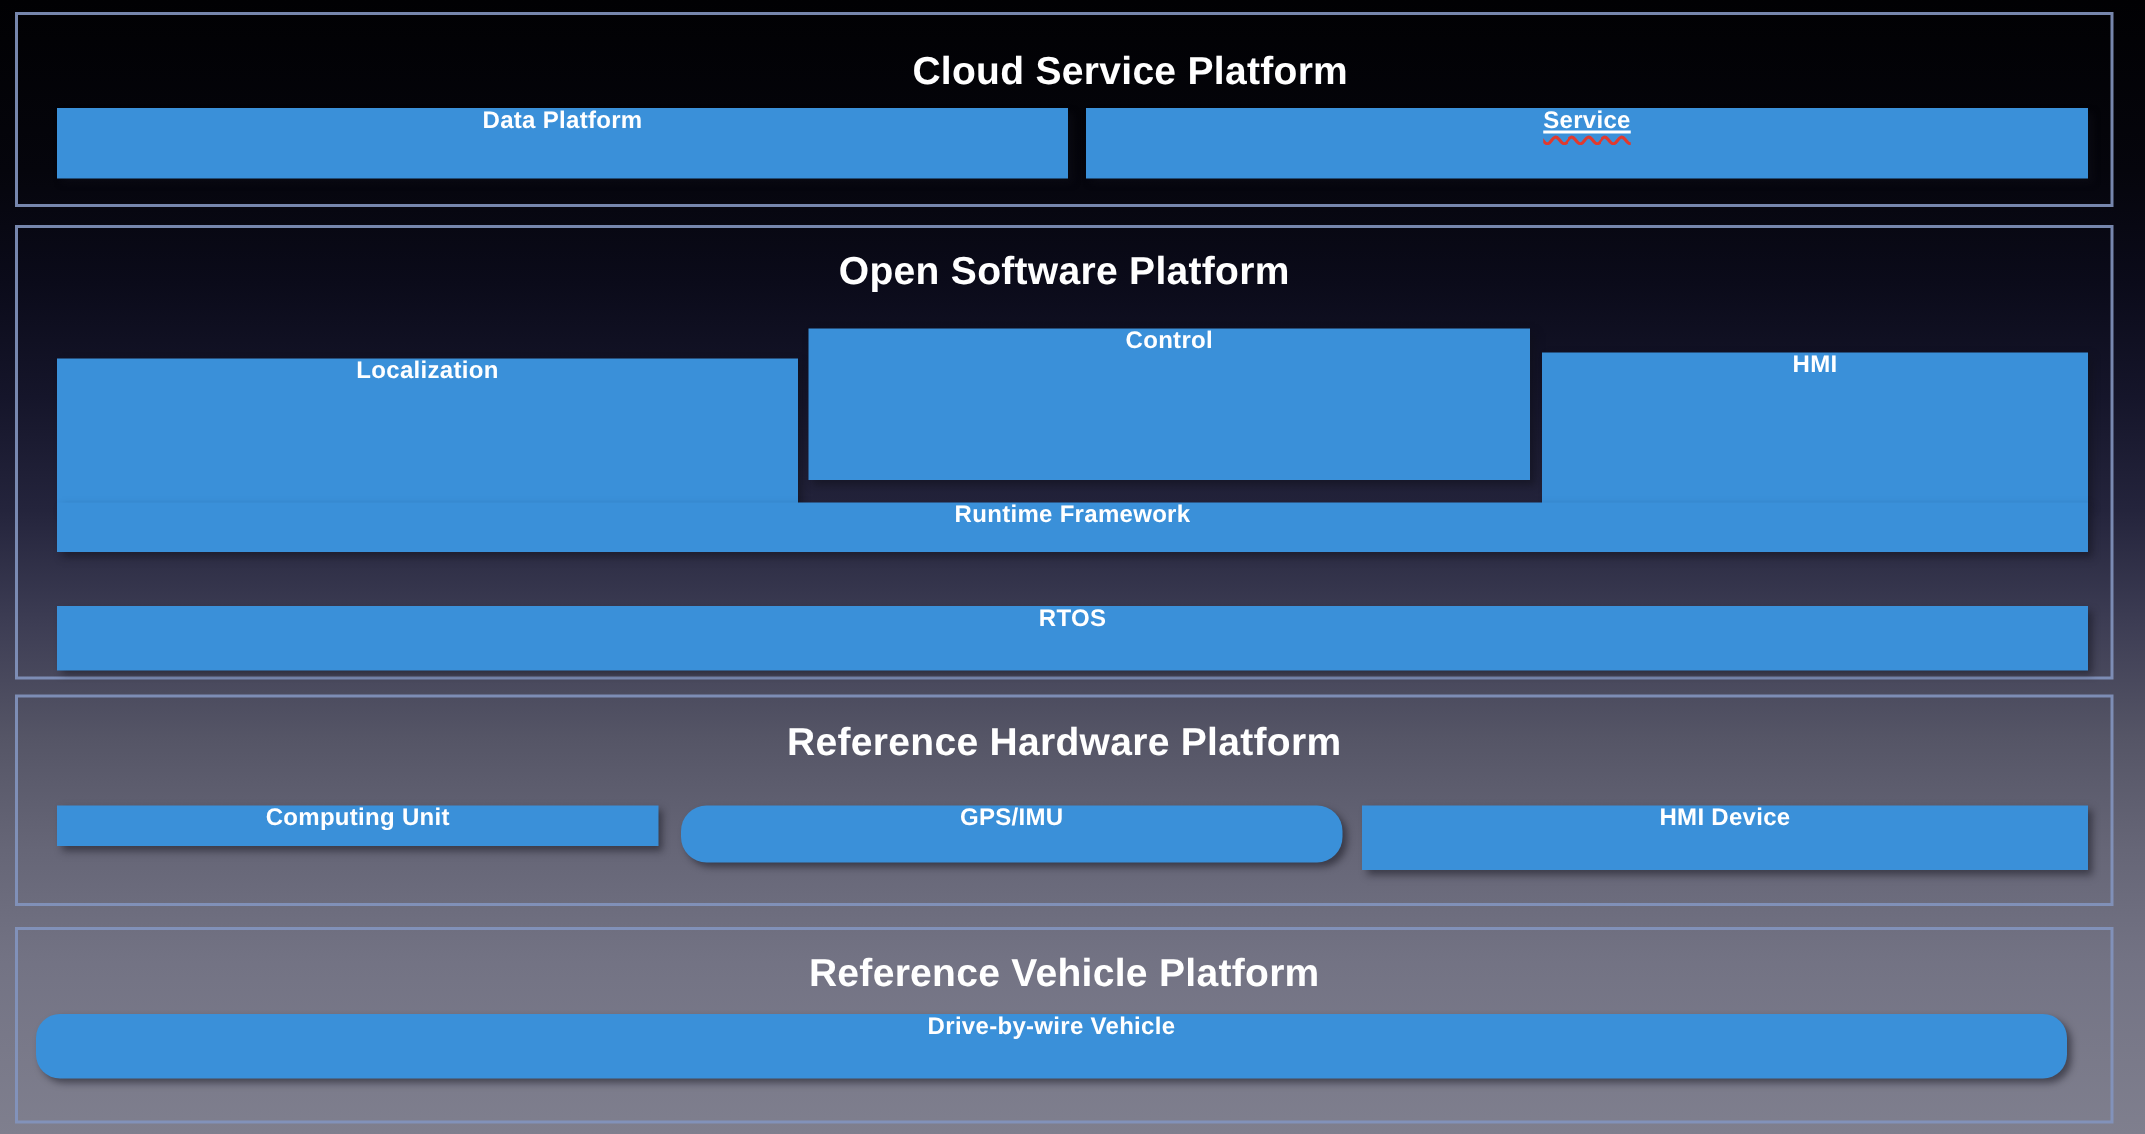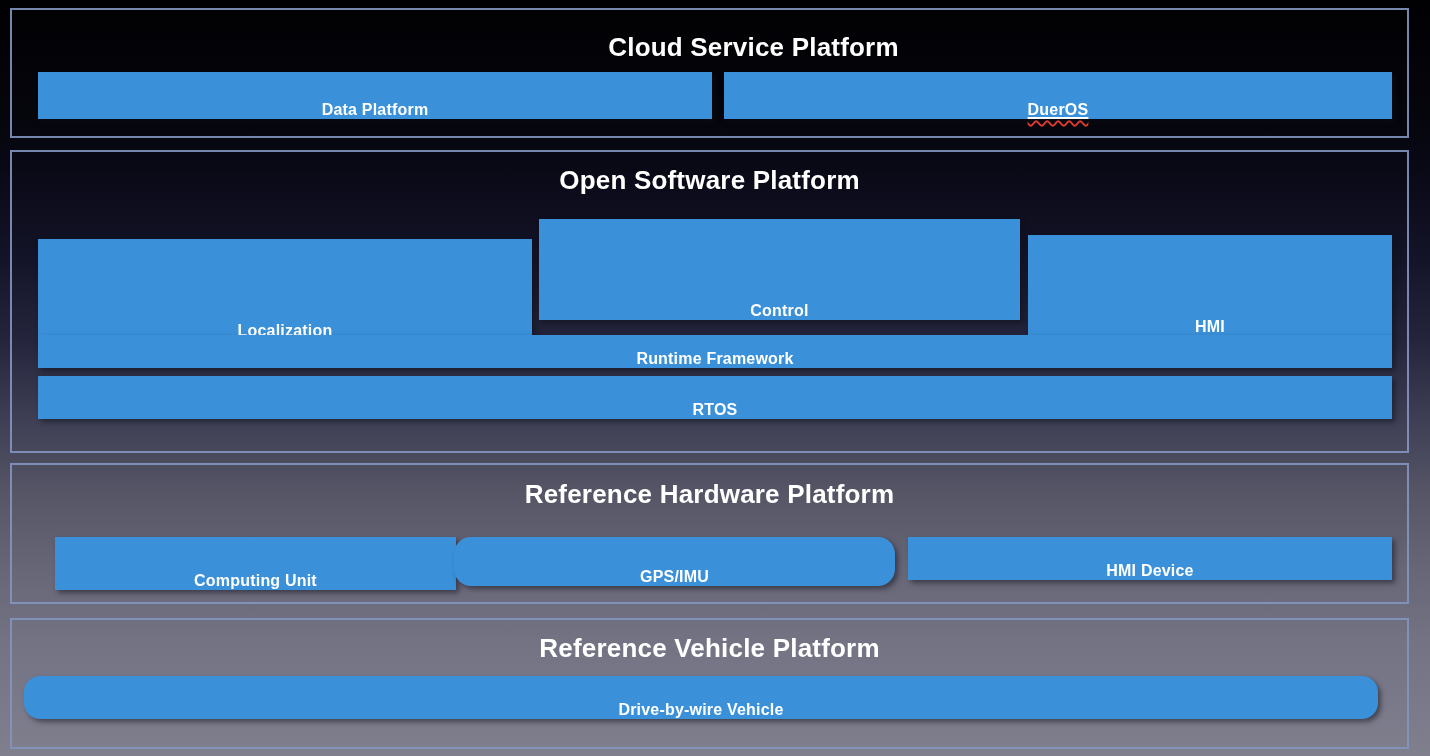--- a/index.html
+++ b/index.html
@@ -40,21 +40,21 @@
     color: #ffffff;
     font-size: 26px;
     font-weight: bold;
     letter-spacing: 0.2px;
   }
   .bluebox {
     position: absolute;
     background: #3a90d9;
     box-shadow: 3px 3px 5px rgba(15, 15, 25, 0.5);
     display: flex;
-    align-items: flex-end;
+    align-items: flex-start;
     justify-content: center;
     color: #ffffff;
     font-size: 16px;
     font-weight: bold;
     letter-spacing: 0.2px;
     box-sizing: border-box;
   }
   
   #sec-cloud { top: 8px; height: 130px; }
   #box-data-platform { left: 26px; top: 62px; width: 674px; height: 47px; }
@@ -73,45 +73,45 @@
     text-decoration-thickness: 1.5px;
     text-underline-offset: 2px;
   }
   
   #sec-software { top: 150px; height: 303px; }
   #sec-software .section-title { top: 13px; }
   #box-localization { left: 26px;   top: 67px;  width: 494px;  height: 101px; margin-top: 20px; }
   #box-control      { left: 527px;  top: 67px;  width: 481px;  height: 101px; }
   #box-hmi          { left: 1016px; top: 67px;  width: 364px;  height: 101px; margin-top: 16px; }
   #box-runtime      { left: 26px;   top: 183px; width: 1354px; height: 33px; }
-  #box-rtos         { left: 26px;   top: 224px; width: 1354px; height: 43px; }
+  #box-rtos         { left: 26px;   top: 252px; width: 1354px; height: 43px; }
   
   #sec-hardware { top: 463px; height: 141px; }
   #sec-hardware .section-title { top: 14px; }
-  #box-computing-unit { left: 43px;  top: 72px; width: 401px; height: 53px; }
-  #box-gps-imu        { left: 442px; top: 72px; width: 441px; height: 49px; border-radius: 17px; }
+  #box-computing-unit { left: 26px;  top: 72px; width: 401px; height: 27px; }
+  #box-gps-imu        { left: 442px; top: 72px; width: 441px; height: 38px; border-radius: 17px; }
   #box-hmi-device     { left: 896px; top: 72px; width: 484px; height: 43px; }
   
   #sec-vehicle { top: 618px; height: 131px; }
   #sec-vehicle .section-title { top: 13px; }
   #box-drive-by-wire { left: 12px; top: 56px; width: 1354px; height: 43px; border-radius: 16px; }
   #sec-cloud .section-title { top: 22px; margin-left: 44px; }
 </style>
 </head>
 <body>
 
 <div id="canvas">
 
   <div class="section" id="sec-cloud">
     <div class="section-title">Cloud Service Platform</div>
     <div class="bluebox" id="box-data-platform">
       <span>Data Platform</span>
     </div>
     <div class="bluebox" id="box-dueros">
-      <span class="spell-wavy"><span>DuerOS</span></span>
+      <span class="spell-wavy"><span>Service</span></span>
     </div>
   </div>
 
   <div class="section" id="sec-software">
     <div class="section-title">Open Software Platform</div>
     <div class="bluebox" id="box-localization">
       <span>Localization</span>
     </div>
     <div class="bluebox" id="box-control">
       <span>Control</span>

